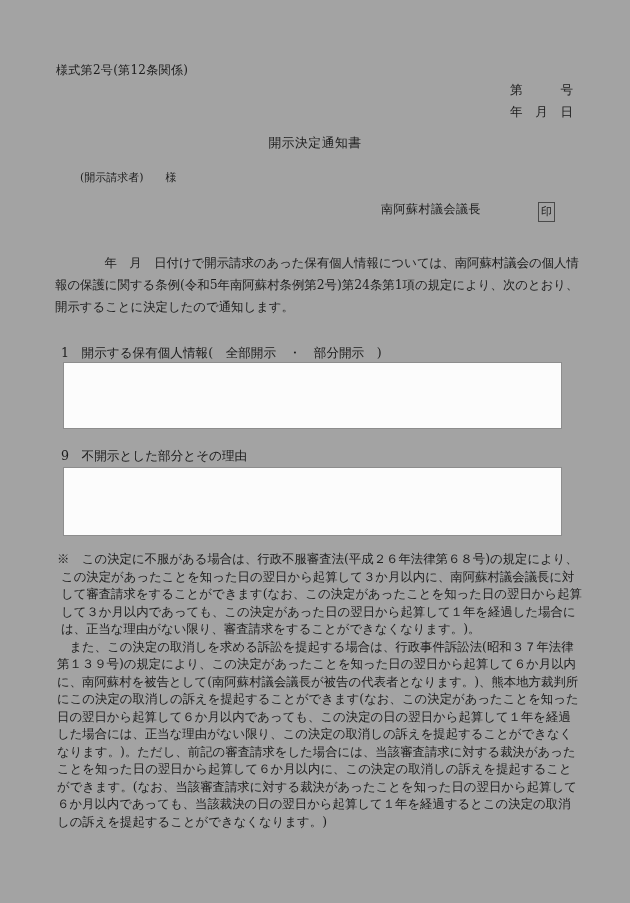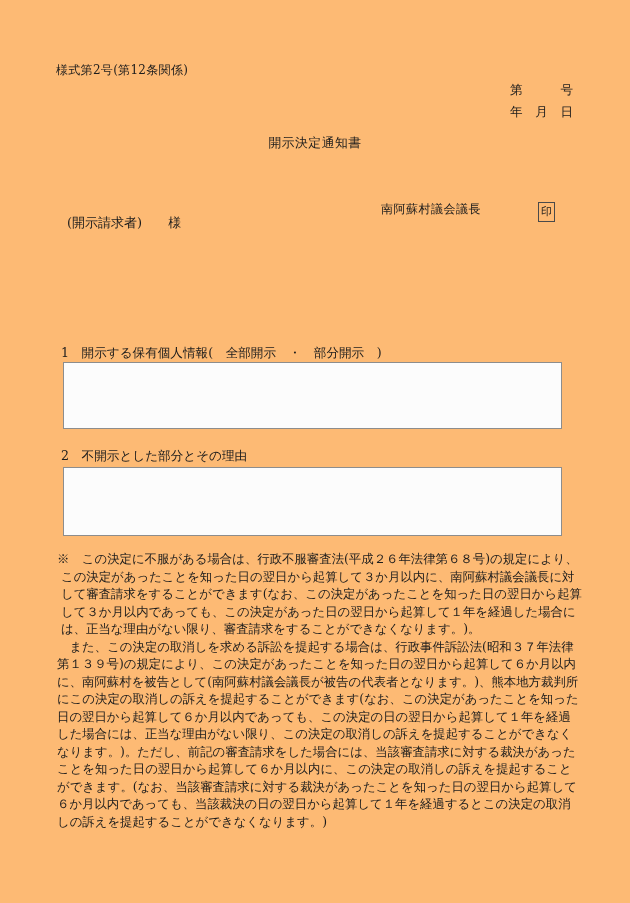--- a/index.html
+++ b/index.html
@@ -5,21 +5,21 @@
   html, body {
     margin: 0;
     padding: 0;
     background: #e9e9e9;
   }
   .page {
     position: relative;
     width: 630px;
     height: 903px;
     margin: 0 auto;
-    background: #fdba74;
+    background: #a3a3a3;
     color: #1c1c1c;
     font-family: "DejaVu Serif", "Liberation Serif", serif;
     font-size: 12.4px;
     overflow: hidden;
   }
   .abs { position: absolute; }
   .form-id {
     left: 56px; top: 62px;
     font-size: 12px;
     letter-spacing: 0.3px;
@@ -30,23 +30,22 @@
     line-height: 22px;
     font-size: 12.6px;
   }
   .doc-title {
     left: 0; right: 0; top: 135px;
     text-align: center;
     font-size: 12.8px;
     letter-spacing: 0.5px;
   }
   .addressee {
-    left: 67px; top: 170px;
-    font-size: 13px;
-    margin-top: 44px;
+    left: 80px; top: 170px;
+    font-size: 11px;
   }
   .issuer {
     left: 381px; top: 201px;
     font-size: 12px;
     letter-spacing: 0.5px;
   }
   .seal {
     left: 538px; top: 202px;
     width: 15px; height: 18px;
     border: 1px solid #4a4a4a;
@@ -97,24 +96,25 @@
     <div>第　　　号</div>
     <div>年　月　日</div>
   </div>
 
   <div class="abs addressee">(開示請求者)　　様</div>
 
   <div class="abs issuer">南阿蘇村議会議長</div>
 
   <div class="abs seal">印</div>
 
+  <div class="abs body-text"><div>　　　　年　月　日付けで開示請求のあった保有個人情報については、南阿蘇村議会の個人情</div><div>報の保護に関する条例(令和5年南阿蘇村条例第2号)第24条第1項の規定により、次のとおり、</div><div>開示することに決定したので通知します。</div></div>
 
   <div class="abs section-label sec1-label">1　開示する保有個人情報(　全部開示　・　部分開示　)</div>
 
   <div class="abs content-box box1"></div>
 
-  <div class="abs section-label sec2-label">2　不開示とした部分とその理由</div>
+  <div class="abs section-label sec2-label">9　不開示とした部分とその理由</div>
 
   <div class="abs content-box box2"></div>
 
   <div class="abs note"><div>※　この決定に不服がある場合は、行政不服審査法(平成２６年法律第６８号)の規定により、</div><div> この決定があったことを知った日の翌日から起算して３か月以内に、南阿蘇村議会議長に対</div><div> して審査請求をすることができます(なお、この決定があったことを知った日の翌日から起算</div><div> して３か月以内であっても、この決定があった日の翌日から起算して１年を経過した場合に</div><div> は、正当な理由がない限り、審査請求をすることができなくなります。)。</div><div>　また、この決定の取消しを求める訴訟を提起する場合は、行政事件訴訟法(昭和３７年法律</div><div>第１３９号)の規定により、この決定があったことを知った日の翌日から起算して６か月以内</div><div>に、南阿蘇村を被告として(南阿蘇村議会議長が被告の代表者となります。)、熊本地方裁判所</div><div>にこの決定の取消しの訴えを提起することができます(なお、この決定があったことを知った</div><div>日の翌日から起算して６か月以内であっても、この決定の日の翌日から起算して１年を経過</div><div>した場合には、正当な理由がない限り、この決定の取消しの訴えを提起することができなく</div><div>なります。)。ただし、前記の審査請求をした場合には、当該審査請求に対する裁決があった</div><div>ことを知った日の翌日から起算して６か月以内に、この決定の取消しの訴えを提起すること</div><div>ができます。(なお、当該審査請求に対する裁決があったことを知った日の翌日から起算して</div><div>６か月以内であっても、当該裁決の日の翌日から起算して１年を経過するとこの決定の取消</div><div>しの訴えを提起することができなくなります。)</div></div>
 
 </div>
 
 </body></html>

